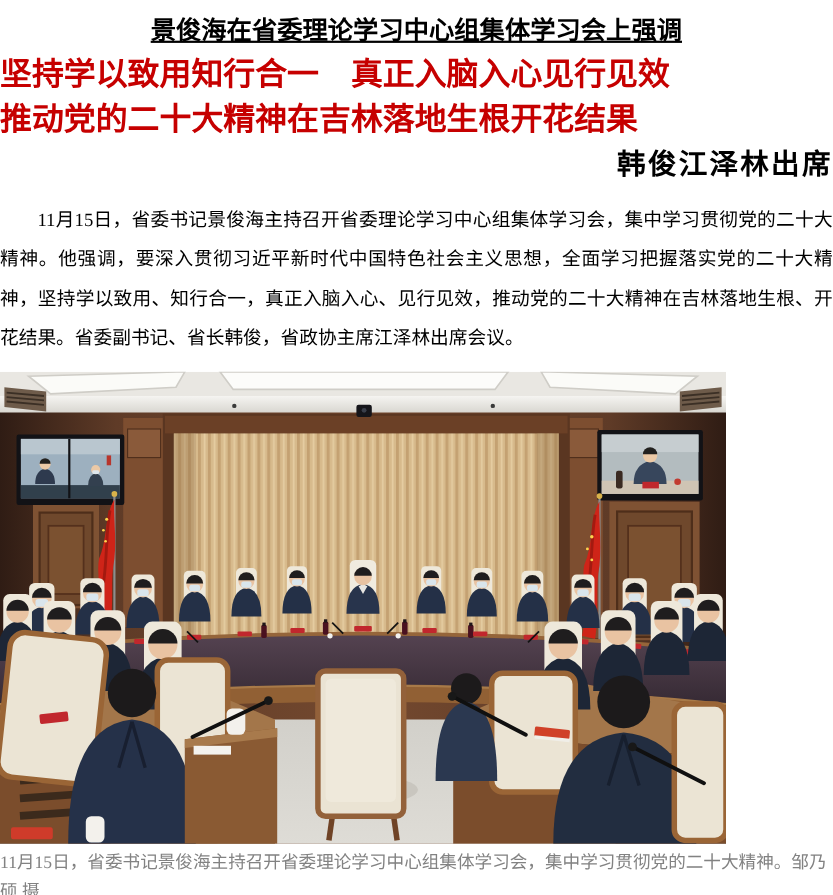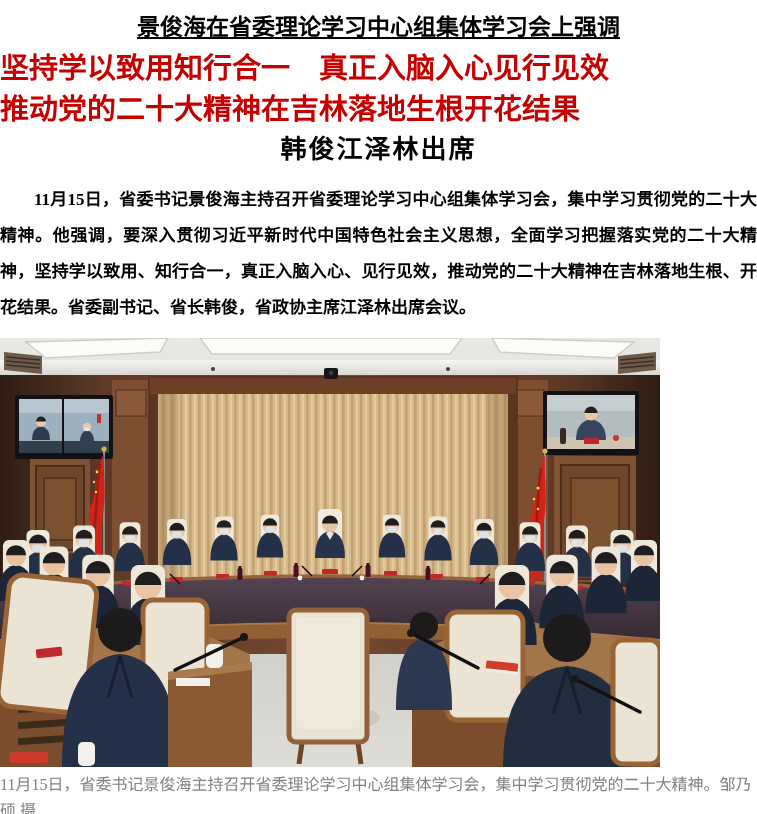--- a/index.html
+++ b/index.html
@@ -2,22 +2,22 @@
 <html lang="zh-CN"><head>
 <meta charset="utf-8">
 <style>
   html,body{margin:0;padding:0;background:#fff;}
   body{width:757px;font-family:"Liberation Serif","DejaVu Serif",serif;color:#000;}
   .page{width:757px;padding-top:13px;}
   .kicker{text-align:center;font-size:23px;font-weight:bold;line-height:29px;margin:0;text-decoration:underline;}
   .headline-red{text-align:left;font-size:29px;font-weight:bold;line-height:41px;
     font-family:"Liberation Sans","DejaVu Sans",sans-serif;color:#c60000;margin:6px 0 0;}
   .headline-red.second{margin-top:0;}
-  .subhead{text-align:center;font-size:26px;font-weight:bold;line-height:31px;margin:4px 0 0;letter-spacing:2px;}
-  .body-text{font-size:17px;line-height:36px;text-align:justify;text-indent:2em;margin:17px 0 0;font-weight:bold;}
+  .subhead{text-align:right;font-size:26px;font-weight:bold;line-height:31px;margin:4px 0 0;letter-spacing:2px;}
+  .body-text{font-size:17px;line-height:36px;text-align:justify;text-indent:2em;margin:17px 0 0;}
   figure{margin:12px 0 0;}
   .photo-wrap{width:660px;height:429px;display:block;}
   figcaption{font-size:16px;line-height:26px;color:#828282;margin-top:5px;
     font-family:"Liberation Serif","DejaVu Serif",serif;}
 </style>
 </head>
 <body>
 
 <div class="page">
 

